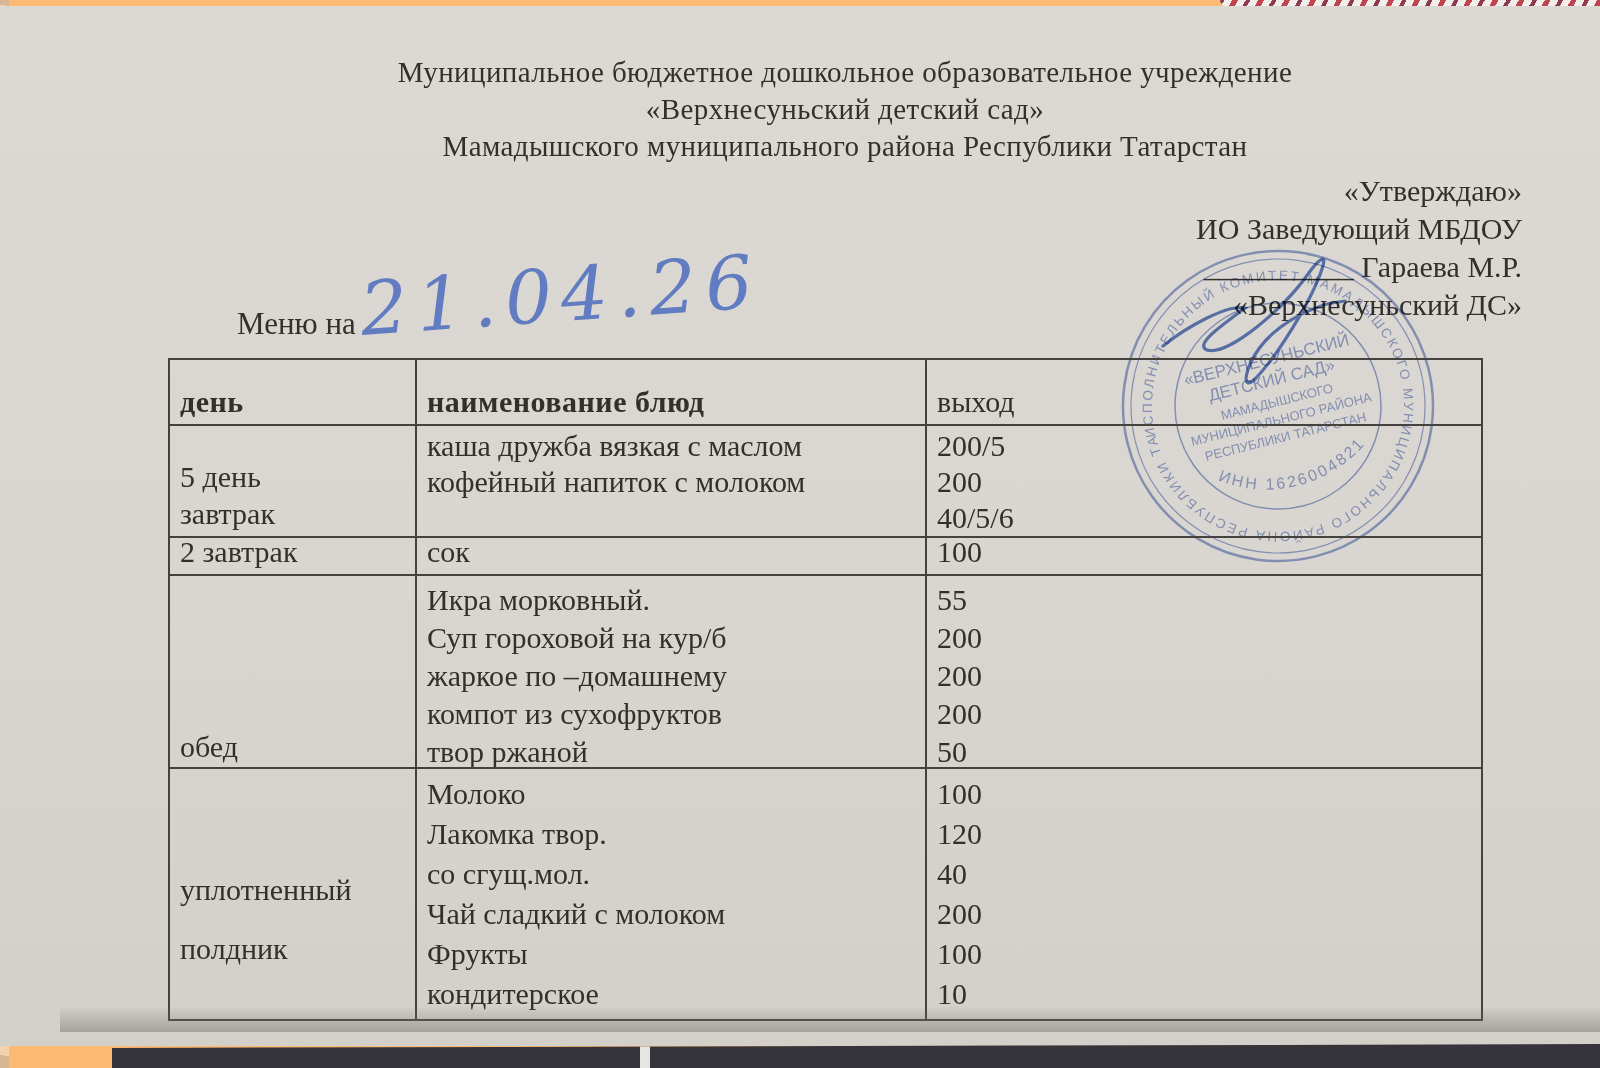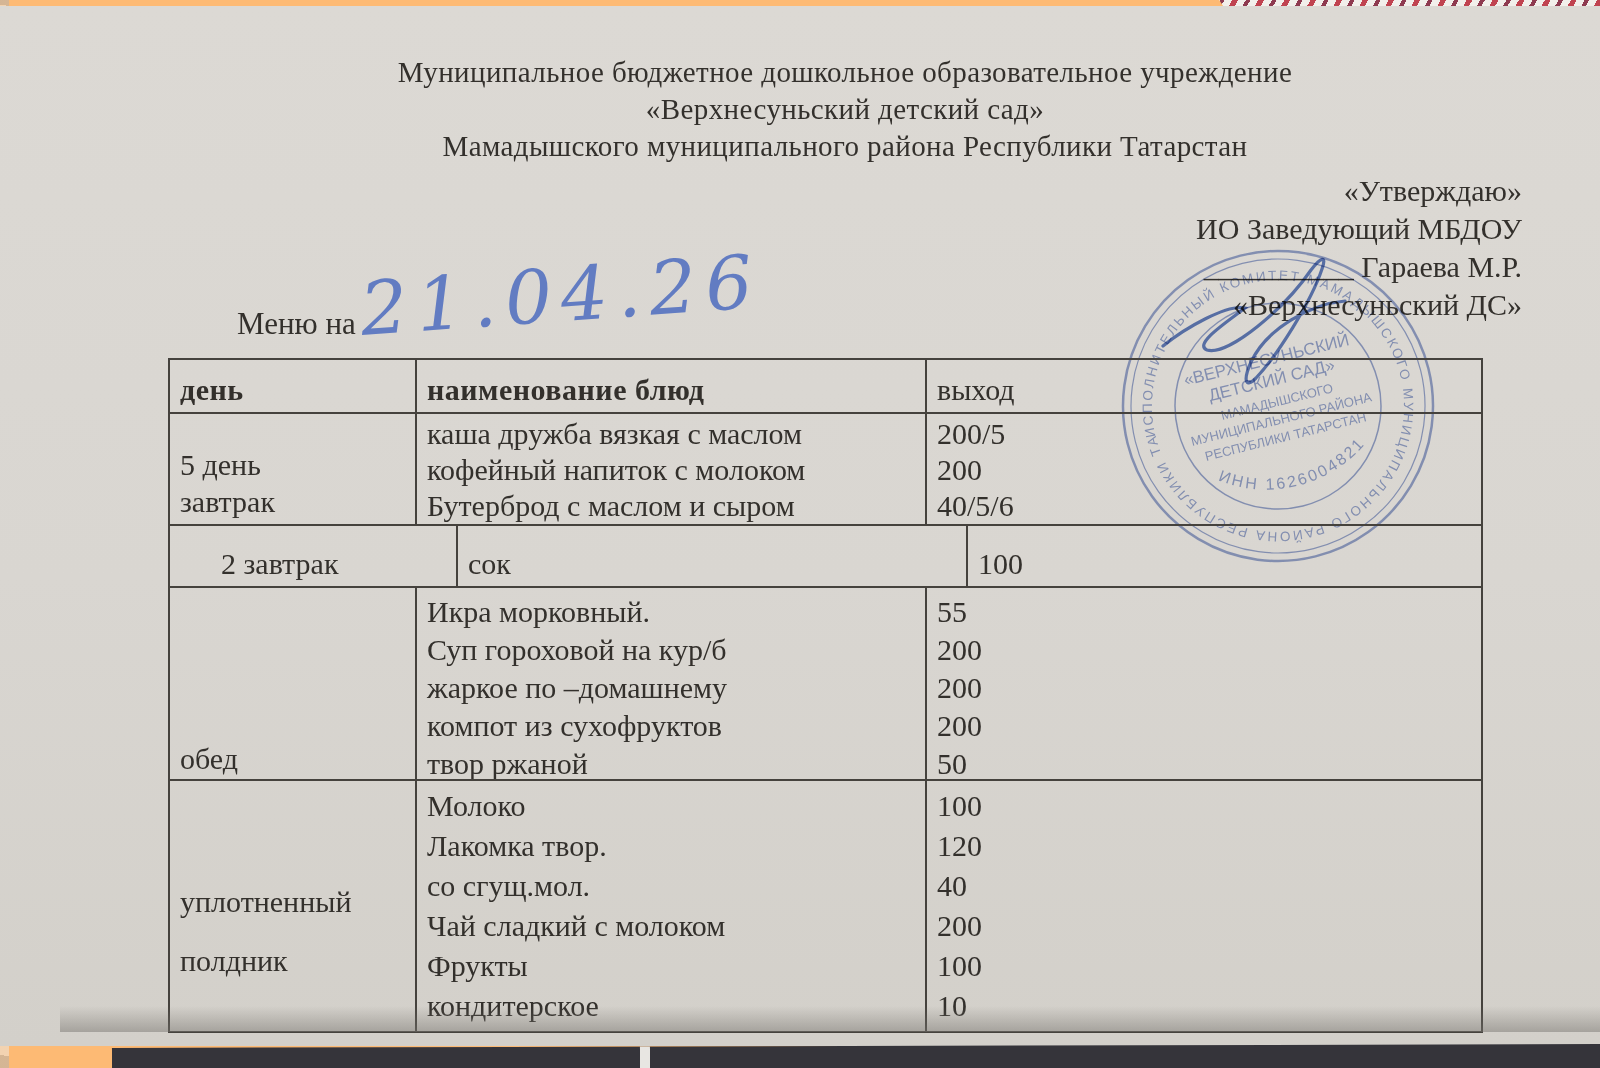--- a/index.html
+++ b/index.html
@@ -65,27 +65,27 @@
   .t-row{
     display:grid;grid-template-columns:247px 510px 1fr;
     border-bottom:2px solid #45423d;box-sizing:border-box;
   }
   .t-row:last-child{border-bottom:none;}
   .cell{
     border-right:2px solid #45423d;box-sizing:border-box;
     padding-left:10px;display:flex;flex-direction:column;overflow:hidden;
   }
   .cell:last-child{border-right:none;}
-  .hdr{height:54px;}
+  .hdr{height:66px;}
   .hdr .cell{justify-content:flex-end;padding-bottom:5px;}
   .hdr .h-bold{font-weight:bold;letter-spacing:.5px;}
   .row-1{height:112px;}
   .row-1 .dish-cell,.row-1 .amount-cell{padding-top:2px;line-height:36px;}
   .row-1 .day-cell{justify-content:flex-end;padding-bottom:4px;line-height:37px;}
-  .row-2{height:62px;padding-left:41px;}
+  .row-2{height:38px;}
   .row-2 .cell{justify-content:flex-end;padding-bottom:4px;line-height:36px;}
   .row-3{height:193px;}
   .row-3 .dish-cell,.row-3 .amount-cell{padding-top:5px;line-height:38px;}
   .row-3 .day-cell{justify-content:flex-end;padding-bottom:3px;}
   .row-4{height:250px;}
   .row-4 .dish-cell,.row-4 .amount-cell{padding-top:5px;line-height:40px;}
   .row-4 .day-cell{justify-content:flex-end;padding-bottom:50px;line-height:40px;gap:19px;}
 </style>
 </head>
 <body>
@@ -151,21 +151,20 @@
       </div>
 
       <div class="t-row row-1">
         <div class="cell day-cell">
           <span>5 день</span>
           <span>завтрак</span>
         </div>
         <div class="cell dish-cell">
           <span>каша дружба вязкая с маслом</span>
           <span>кофейный напиток с молоком</span>
-          <span>Бутерброд с маслом и сыром</span>
         </div>
         <div class="cell amount-cell">
           <span>200/5</span>
           <span>200</span>
           <span>40/5/6</span>
         </div>
       </div>
 
       <div class="t-row row-2">
         <div class="cell day-cell">

